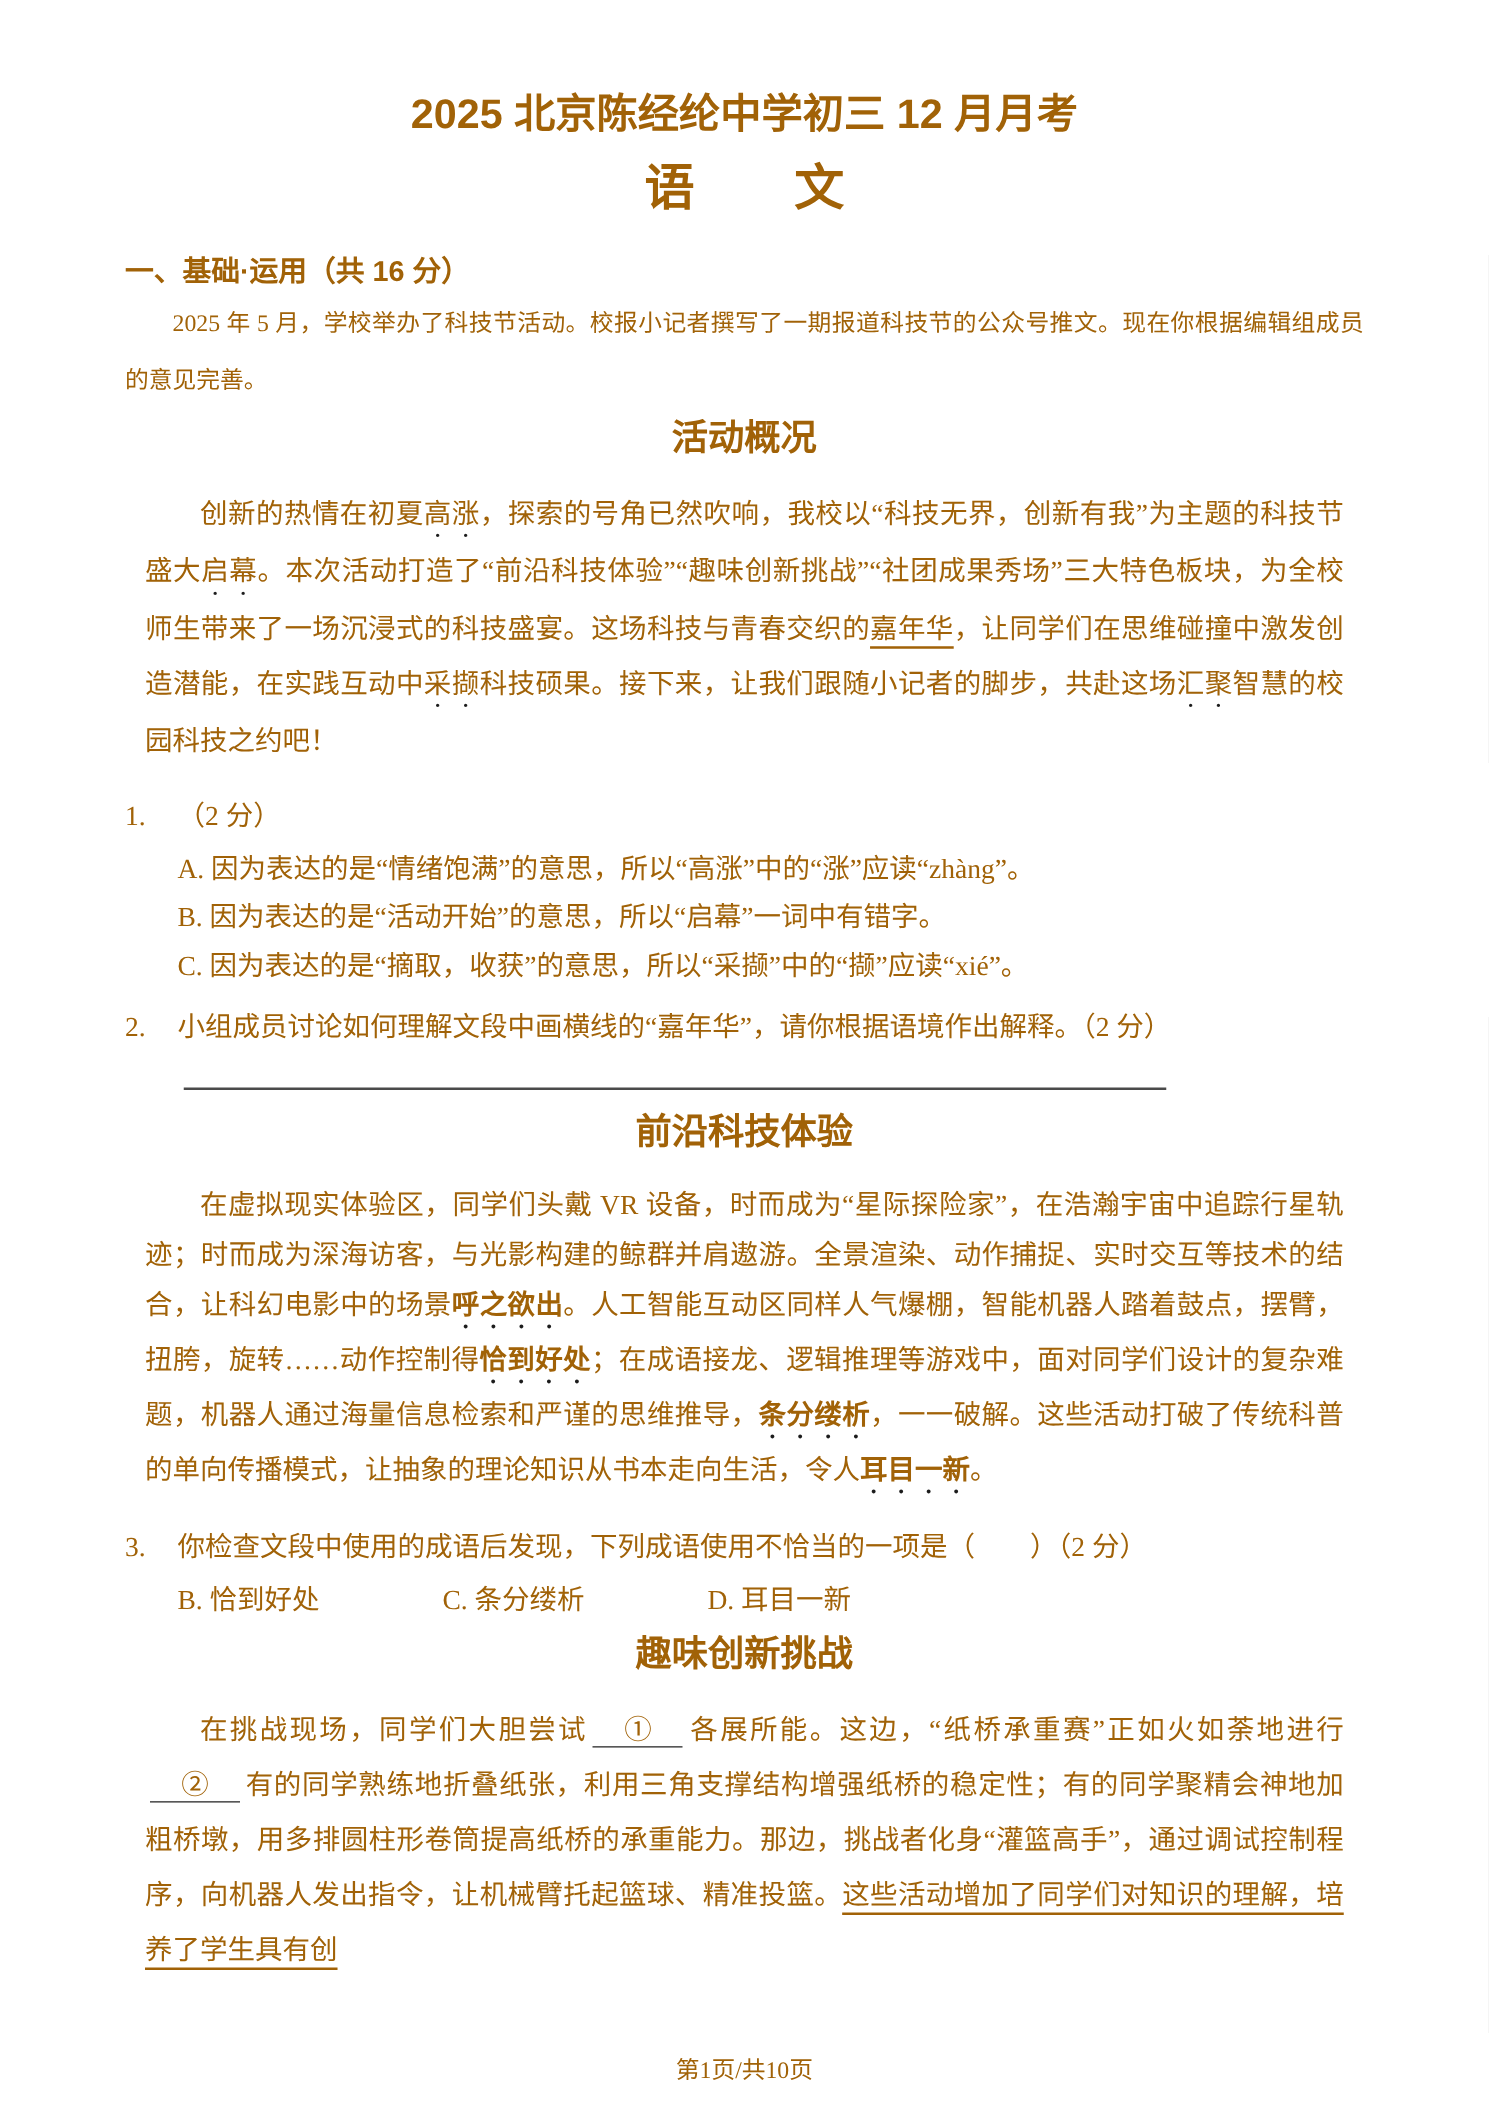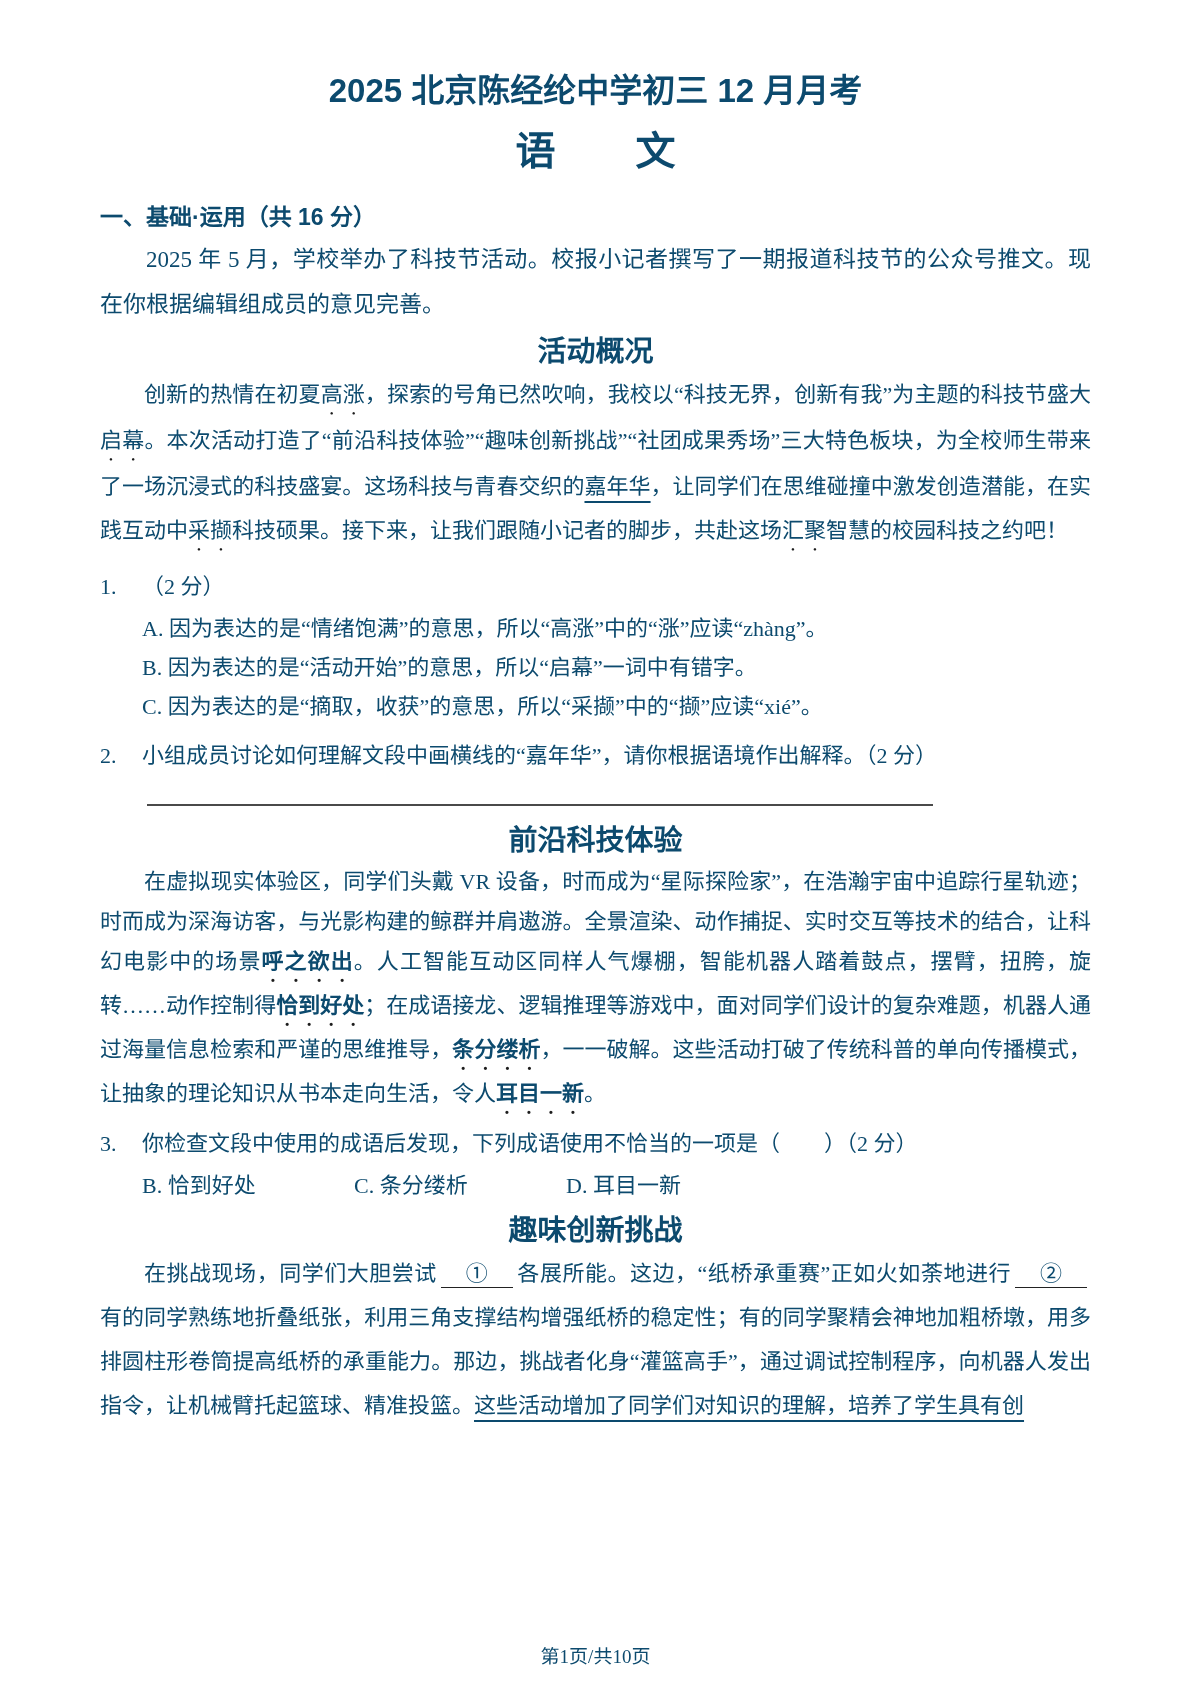--- a/index.html
+++ b/index.html
@@ -2,21 +2,21 @@
 <html lang="zh-CN"><head>
 <meta charset="utf-8">
 <title>2025 北京陈经纶中学初三 12 月月考 语文</title>
 <style>
   html,body { margin:0; padding:0; background:#e8e8e8; }
   .page {
     position:relative;
     width:1191px; height:1684px;
     margin:0 auto;
     background:#ffffff;
-    color:#0c4a6e;
+    color:#a16207;
     font-family:"Liberation Serif","DejaVu Serif",serif;
     box-sizing:border-box;
     padding:70px 100px 0 100px;
     overflow:hidden;
   }
   .exam-title {
     margin:0;
     font-family:"Liberation Sans","DejaVu Sans",sans-serif;
     font-weight:bold;
     font-size:33px;
@@ -33,35 +33,35 @@
   }
   .section-heading {
     margin-top:24px;
     font-family:"Liberation Sans","DejaVu Sans",sans-serif;
     font-weight:bold;
     font-size:23px;
     line-height:32px;
   }
   .intro {
     margin:4px 0 0 0;
-    font-size:23px;
+    font-size:19px;
     line-height:45px;
     text-align:justify;
     text-indent:2em;
   }
   .boxhead {
     margin:2px 0 0 0;
     font-family:"Liberation Sans","DejaVu Sans",sans-serif;
     font-weight:bold;
     font-size:29px;
     line-height:44px;
     text-align:center;
   }
   .passage {
-    margin:0;
+    margin:16px;
     font-size:22px;
     line-height:44px;
     text-align:justify;
     text-indent:2em;
   }
   .passage.tight { line-height:40px; }
   .seg-dots {
     -webkit-text-emphasis:filled dot #1c1c1c;
     -webkit-text-emphasis-position:under;
     text-emphasis:filled dot #1c1c1c;

